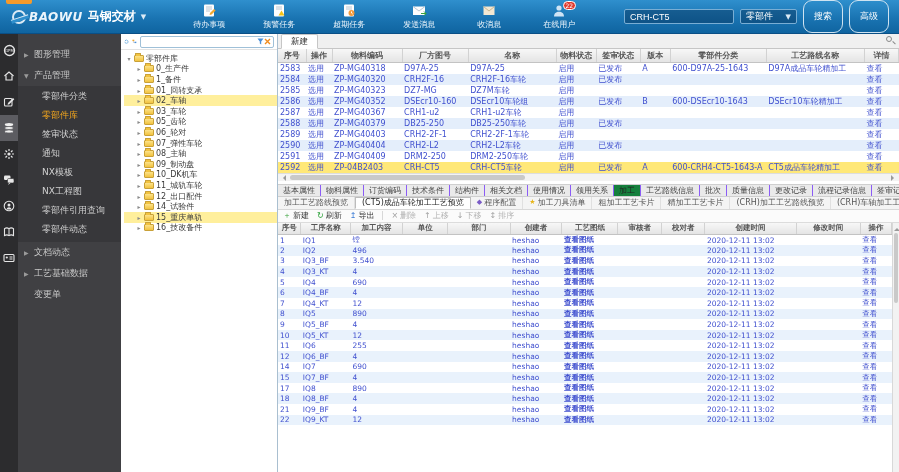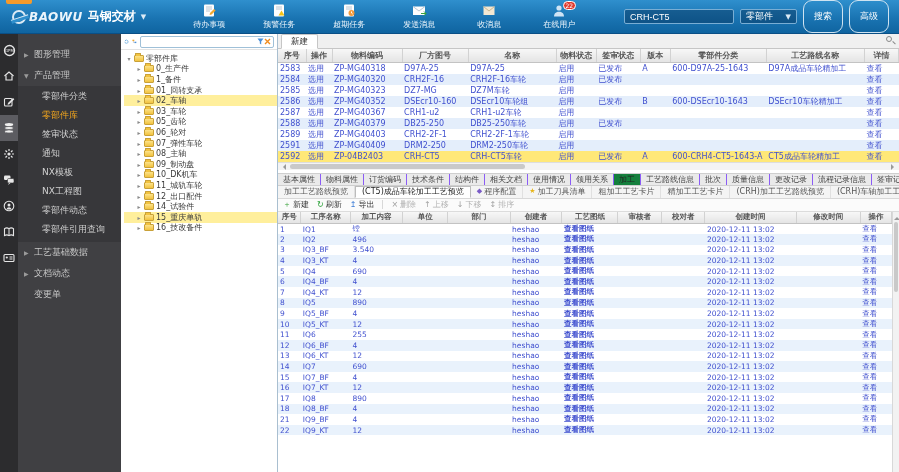--- a/index.html
+++ b/index.html
@@ -288,30 +288,30 @@
           <span class="menu-arrow">▼</span>
           <span>产品管理</span>
         </div>
         <div class="menu-children">
           <div class="menu-child">零部件分类</div>
           <div class="menu-child active">零部件库</div>
           <div class="menu-child">签审状态</div>
           <div class="menu-child">通知</div>
           <div class="menu-child">NX模板</div>
           <div class="menu-child">NX工程图</div>
+          <div class="menu-child">零部件引用查询</div>
           <div class="menu-child">零部件动态</div>
-          <div class="menu-child">零部件引用查询</div>
+        </div>
+        <div class="menu-section">
+          <span class="menu-arrow">▶</span>
+          <span>文档动态</span>
         </div>
         <div class="menu-section">
           <span class="menu-arrow">▶</span>
           <span>工艺基础数据</span>
-        </div>
-        <div class="menu-section">
-          <span class="menu-arrow">▶</span>
-          <span>文档动态</span>
         </div>
         <div class="menu-section">
           <span class="menu-arrow"></span>
           <span>变更单</span>
         </div>
       </div>
 
     <div class="treepanel">
       <div class="tree-toolbar">
         <svg width="11" height="11" viewBox="0 0 11 11">
@@ -545,20 +545,33 @@
               <td>CRH2-2F-1</td>
               <td>CRH2-2F-1车轮</td>
               <td>启用</td>
               <td></td>
               <td></td>
               <td></td>
               <td></td>
               <td>查看</td>
             </tr>
             <tr>
+              <td>2590</td>
+              <td>选用</td>
+              <td>ZP-MG40404</td>
+              <td>CRH2-L2</td>
+              <td>CRH2-L2车轮</td>
+              <td>启用</td>
+              <td>已发布</td>
+              <td></td>
+              <td></td>
+              <td></td>
+              <td>查看</td>
+            </tr>
+            <tr>
               <td>2591</td>
               <td>选用</td>
               <td>ZP-MG40409</td>
               <td>DRM2-250</td>
               <td>DRM2-250车轮</td>
               <td>启用</td>
               <td></td>
               <td></td>
               <td></td>
               <td></td>
@@ -861,65 +874,37 @@
                   <td></td>
                   <td>heshao</td>
                   <td class="bold">查看图纸</td>
                   <td></td>
                   <td></td>
                   <td>2020-12-11 13:02</td>
                   <td></td>
                   <td>查看</td>
                 </tr>
                 <tr>
-                  <td>13</td>
-                  <td>IQ6_KT</td>
-                  <td>12</td>
-                  <td></td>
-                  <td></td>
-                  <td>heshao</td>
-                  <td class="bold">查看图纸</td>
-                  <td></td>
-                  <td></td>
-                  <td>2020-12-11 13:02</td>
-                  <td></td>
-                  <td>查看</td>
-                </tr>
-                <tr>
                   <td>14</td>
                   <td>IQ7</td>
                   <td>690</td>
                   <td></td>
                   <td></td>
                   <td>heshao</td>
                   <td class="bold">查看图纸</td>
                   <td></td>
                   <td></td>
                   <td>2020-12-11 13:02</td>
                   <td></td>
                   <td>查看</td>
                 </tr>
                 <tr>
                   <td>15</td>
                   <td>IQ7_BF</td>
                   <td>4</td>
-                  <td></td>
-                  <td></td>
-                  <td>heshao</td>
-                  <td class="bold">查看图纸</td>
-                  <td></td>
-                  <td></td>
-                  <td>2020-12-11 13:02</td>
-                  <td></td>
-                  <td>查看</td>
-                </tr>
-                <tr>
-                  <td>16</td>
-                  <td>IQ7_KT</td>
-                  <td>12</td>
                   <td></td>
                   <td></td>
                   <td>heshao</td>
                   <td class="bold">查看图纸</td>
                   <td></td>
                   <td></td>
                   <td>2020-12-11 13:02</td>
                   <td></td>
                   <td>查看</td>
                 </tr>

